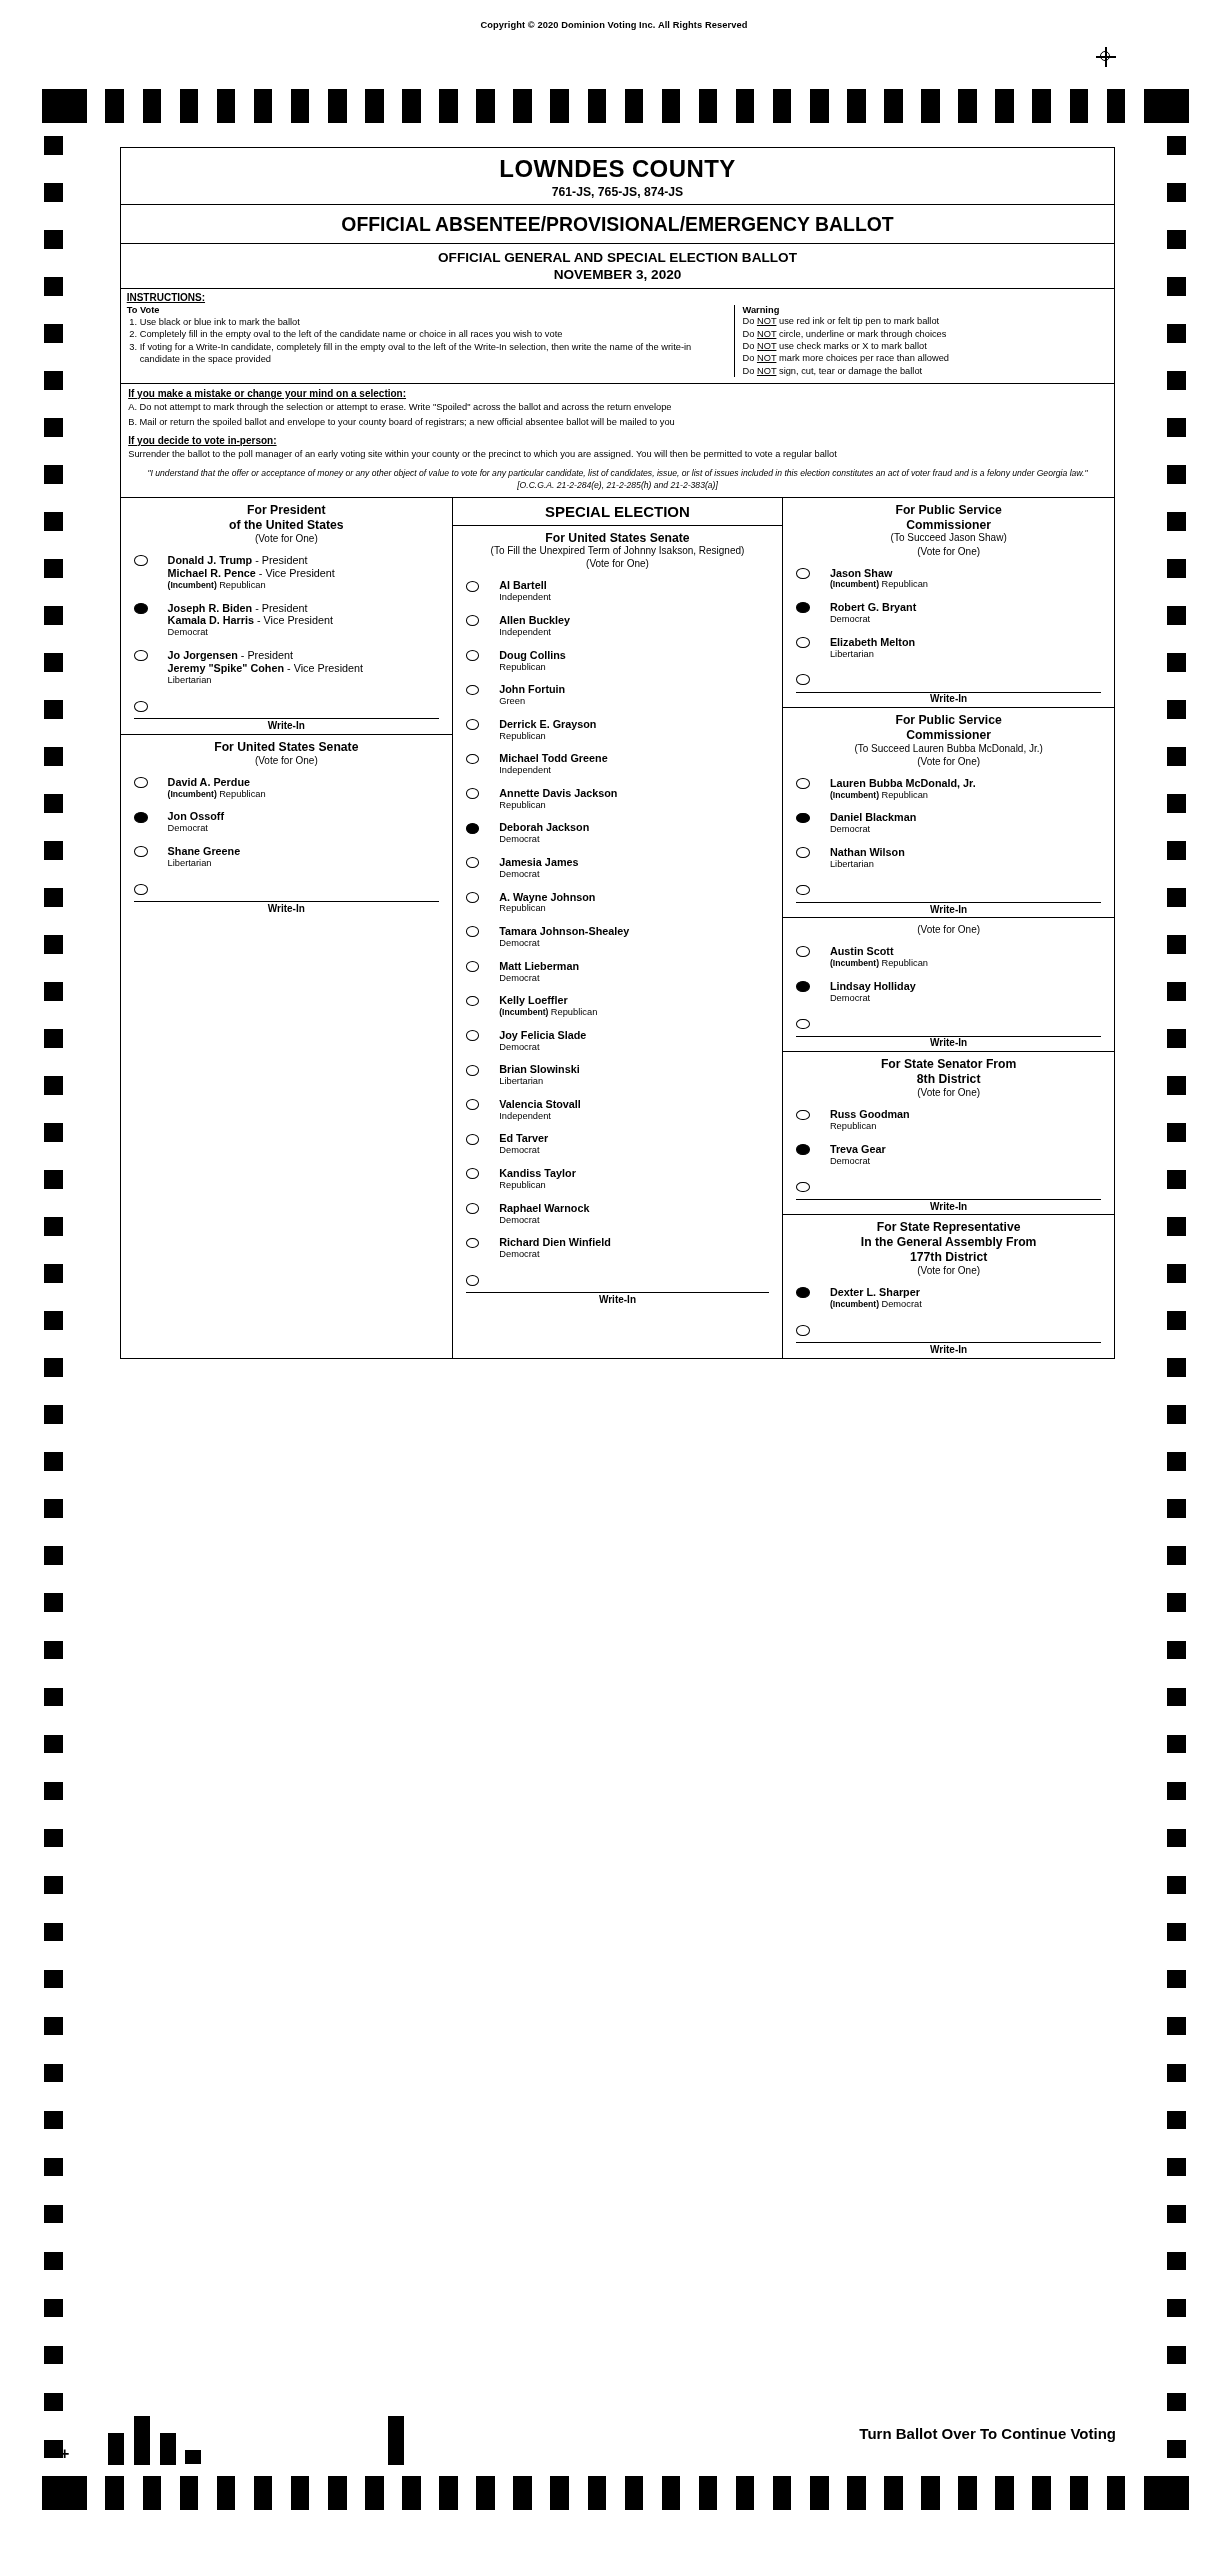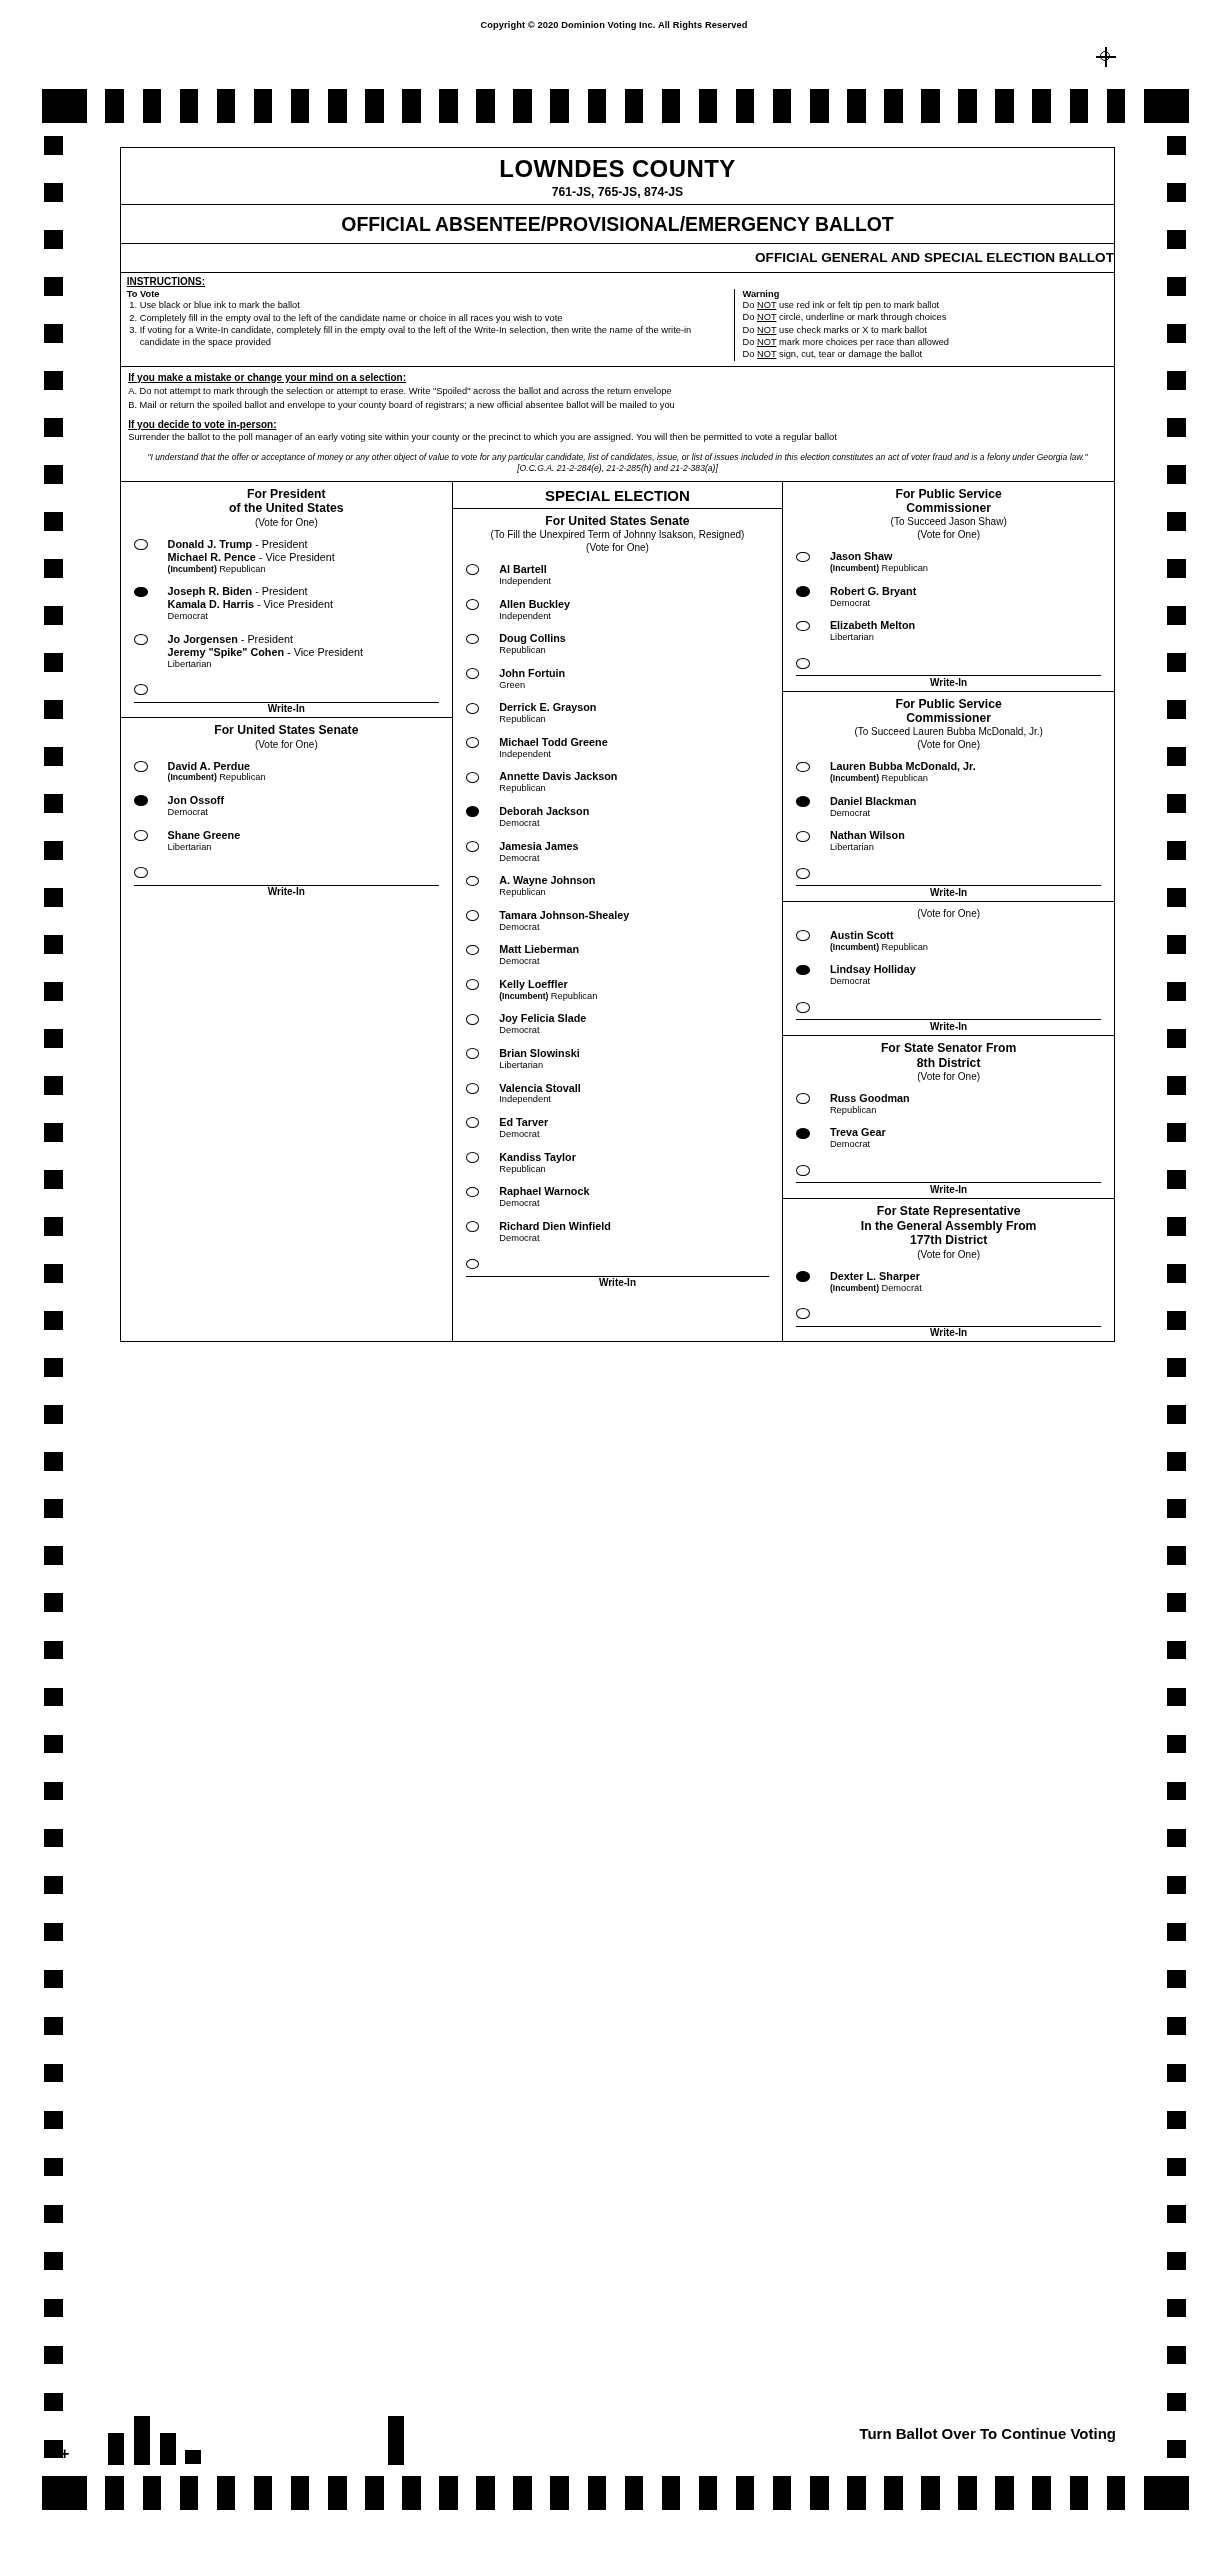--- a/index.html
+++ b/index.html
@@ -144,21 +144,21 @@
     padding: 8px 0 7.2px;
     border-bottom: 1.4px solid #000;
     font-size: 19.4px;
     font-weight: bold;
   }
   .hdr-sub {
     text-align: center;
     padding: 6.5px 0 6.5px;
     border-bottom: 1.4px solid #000;
   }
-  .hdr-sub .l1 { font-size: 13.6px; font-weight: bold; text-align: right; }
+  .hdr-sub .l1 { font-size: 13.6px; font-weight: bold; }
   .hdr-sub .l2 { font-size: 13.6px; font-weight: bold; }
   .hdr-sub .l3 { font-size: 13.6px; font-weight: bold; margin-top: 1.4px; }
 
   
   .instructions {
     border-bottom: 1.4px solid #000;
     padding: 2.9px 5.7px 5.7px;
   }
   .ins-title { font-size: 10px; font-weight: bold; text-decoration: underline; }
   .ins-cols { display: flex; margin-top: 2.2px; }
@@ -449,20 +449,21 @@
 
     <div class="hdr-county">
       <div class="county">LOWNDES COUNTY</div>
       <div class="ids">761-JS, 765-JS, 874-JS</div>
     </div>
 
     <div class="hdr-official">OFFICIAL ABSENTEE/PROVISIONAL/EMERGENCY BALLOT</div>
 
     <div class="hdr-sub">
       <div class="l1">OFFICIAL GENERAL AND SPECIAL ELECTION BALLOT</div>
+      <div class="l3">NOVEMBER 3, 2020</div>
     </div>
 
     <div class="instructions">
       <div class="ins-title">INSTRUCTIONS:</div>
       <div class="ins-cols">
         <div class="ins-left">
           <div class="ins-h">To Vote</div>
           <ol id="to-vote-list">
               <li>Use black or blue ink to mark the ballot</li>
               <li>Completely fill in the empty oval to the left of the candidate name or choice in all races you wish to vote</li>

